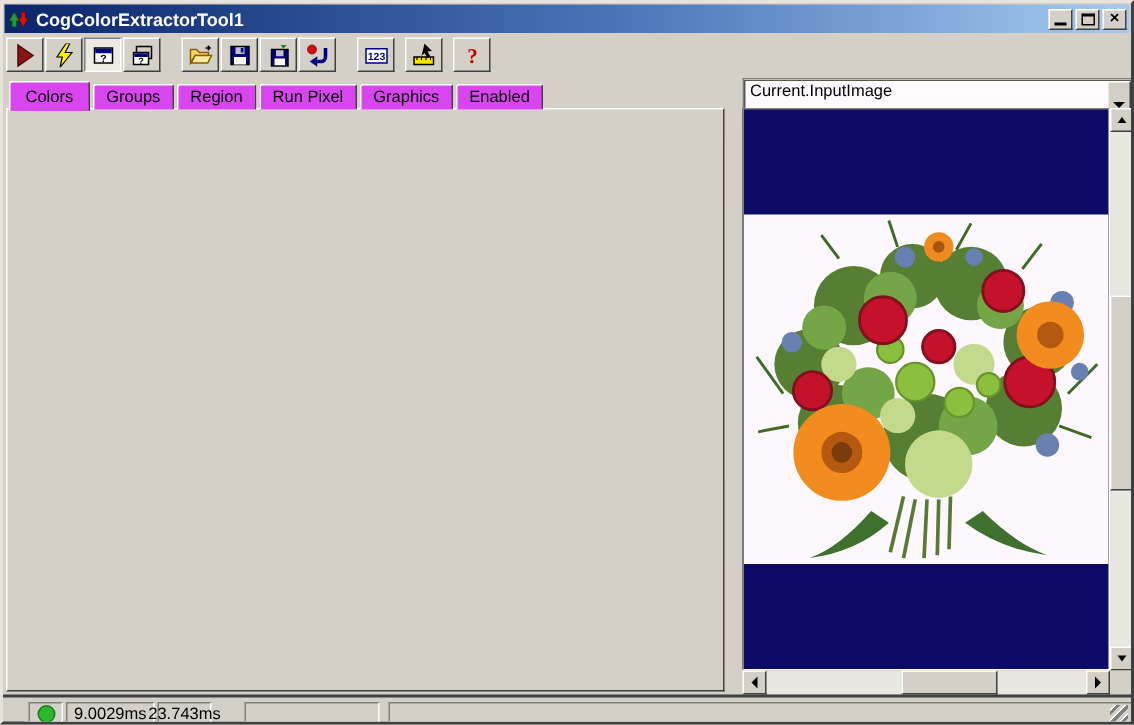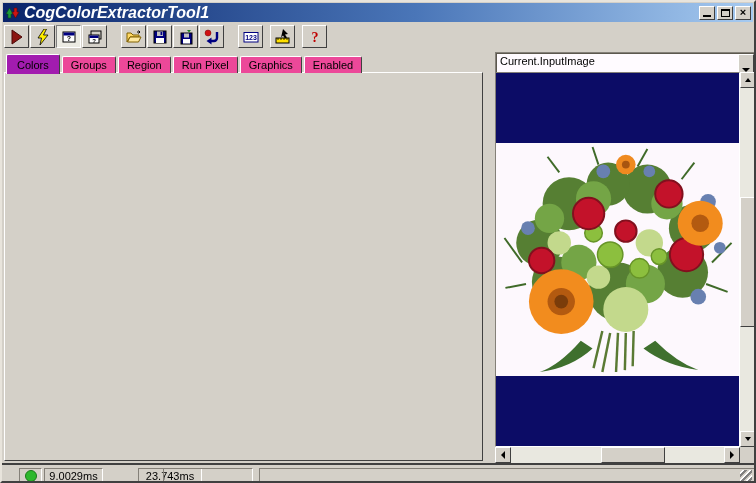--- a/index.html
+++ b/index.html
@@ -3,38 +3,38 @@
 <meta charset="utf-8">
 <style>
   html,body{margin:0;padding:0;background:#808080;}
   *{box-sizing:border-box;}
   .window{position:relative;width:756px;height:483px;background:#d4d0c8;
     font-family:"Liberation Sans",sans-serif;font-size:11px;color:#000;
     border:2px solid;border-color:#e8e4dc #404040 #404040 #e8e4dc;overflow:hidden;}
   
   .titlebar{position:absolute;left:1px;top:1px;right:1px;height:19px;
     background:linear-gradient(90deg,#0a246a,#4a76b8 55%,#a6caf0);display:flex;align-items:center;padding:0 2px;}
-  .titlebar .ttl{color:#fff;font-weight:bold;font-size:16px;margin-left:4px;flex:1;white-space:nowrap;font-style:italic;}
+  .titlebar .ttl{color:#fff;font-weight:bold;font-size:12px;margin-left:4px;flex:1;white-space:nowrap;}
   .winbtn{width:16px;height:14px;background:#d4d0c8;border:1px solid;border-color:#fff #404040 #404040 #fff;
     margin-left:2px;display:flex;align-items:center;justify-content:center;font-size:10px;line-height:1;}
   .minbar{width:8px;height:2px;background:#000;margin-top:7px;}
   .maxbox{width:9px;height:8px;border:1px solid #000;border-top:2px solid #000;}
   .xglyph{font-weight:bold;font-size:11px;margin-top:-1px;}
   
   .toolbar{position:absolute;left:2px;top:22px;height:25px;display:flex;align-items:center;}
   .tool-btn{width:25px;height:23px;background:#d4d0c8;border:1px solid;border-color:#fff #404040 #404040 #fff;
     display:flex;align-items:center;justify-content:center;margin-right:1px;}
   .tool-btn.pressed{border-color:#808080 #fff #fff #808080;background:#ecebe3;}
   .tgap{width:13px;}
   .tgap-s{width:6px;}
   
   .tabs{position:absolute;left:4px;top:51px;height:20px;display:flex;align-items:flex-end;z-index:5;}
-  .tab{height:17px;padding:0 8px;background:#ec4899;border:1px solid;border-color:#fff #404040 #404040 #fff;
+  .tab{height:17px;padding:0 8px;background:#d946ef;border:1px solid;border-color:#fff #404040 #404040 #fff;
     border-bottom:none;border-radius:2px 2px 0 0;display:flex;align-items:center;margin-right:2px;}
-  .tab.active{height:20px;margin-bottom:-1px;z-index:6;padding:0 10px;border-bottom:none;background:#a21caf;}
+  .tab.active{height:20px;margin-bottom:-1px;z-index:6;padding:0 10px;border-bottom:none;background:#d946ef;}
   .page{position:absolute;left:2px;top:70px;width:479px;height:389px;background:#d4d0c8;
     border:1px solid;border-color:#fff #404040 #404040 #fff;z-index:4;}
   
   .lbl{position:absolute;white-space:nowrap;}
   .sunken{background:#fffbff;border:1px solid;border-color:#848078 #fff #fff #848078;box-shadow:inset 1px 1px 0 #5c584e;}
   .combo{position:absolute;display:flex;}
   .combo .cfield{flex:1;padding:2px 0 0 4px;overflow:hidden;white-space:nowrap;}
   .drop-btn{width:16px;background:#d4d0c8;border:1px solid;border-color:#fff #404040 #404040 #fff;
     display:flex;align-items:center;justify-content:center;margin:1px;}
   .tri-dn{width:0;height:0;border-left:4px solid transparent;border-right:4px solid transparent;border-top:4px solid #000;}
@@ -521,21 +521,21 @@
   <div class="corner"></div>
 
   <div class="statline"></div>
   <div class="statusbar">
     <div class="sb-panel" style="left:3px;width:23px;">
       <span class="dot"></span>
     </div>
     <div class="sb-panel" style="left:28px;width:59px;">
       <span>9.0029ms</span>
     </div>
-    <div class="sb-panel" style="left:89px;width:64px;margin-left:33px;">
+    <div class="sb-panel" style="left:89px;width:36px;">
       <span>23.743ms</span>
     </div>
     <div class="sb-panel" style="left:147px;width:90px;"></div>
     <div class="sb-panel" style="left:243px;width:508px;"></div>
     <div class="grip"></div>
   </div>
 
 </div>
 
 </body></html>

